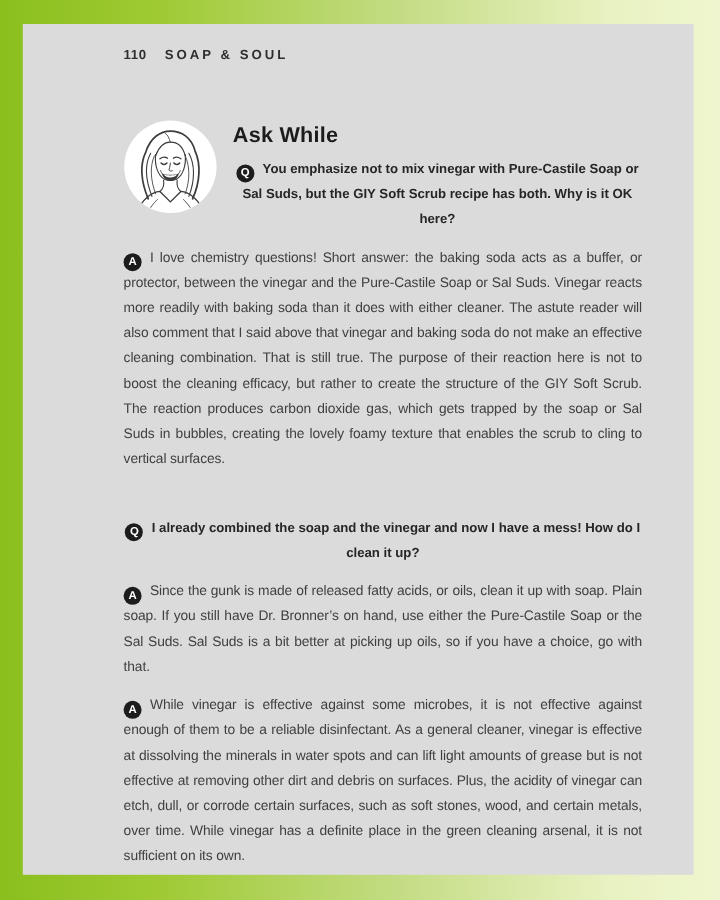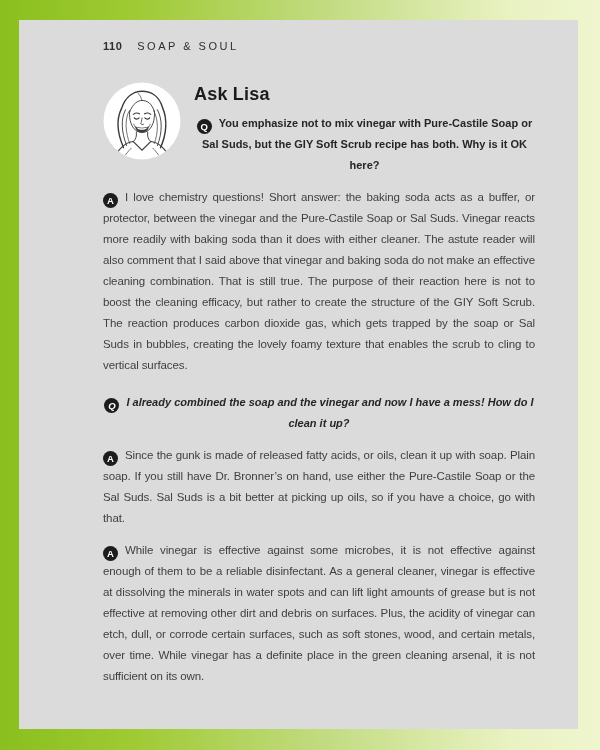--- a/index.html
+++ b/index.html
@@ -13,43 +13,43 @@
   }
   .page {
     position: absolute;
     left: 19px; top: 20px; right: 22px; bottom: 21px;
     background: #dbdbdb;
     overflow: hidden;
     padding: 20px 43px 10px 84px;
   }
   .runhead {
     display: flex; align-items: baseline;
-    font-size: 11px; color: #2e2e2e; margin-bottom: 30px; text-align: center;
+    font-size: 11px; color: #2e2e2e; margin-bottom: 48px; text-align: center;
   }
   .runhead .pagenum { font-weight: 700; letter-spacing: 0.5px; margin-right: 15px; }
-  .runhead .booktitle { letter-spacing: 2.5px; font-weight: 400; }
+  .runhead .booktitle { letter-spacing: 2.5px; font-weight: 700; }
   .feature-head { display: flex; gap: 13px; margin-bottom: 11px; }
   .avatar {
     flex: 0 0 78px; width: 78px; height: 78px;
   }
   .avatar svg { display: block; width: 78px; height: 78px; }
   .head-col { flex: 1; padding-top: 2px; }
   h2.feature-title {
     font-size: 18px; font-weight: 700; color: #1b1b1b;
     letter-spacing: 0.2px; margin-bottom: 8px;
   }
   p.question {
     font-size: 11px; font-weight: 700; color: #262626;
     line-height: 21px; text-align: center;
   }
   p.answer {
     font-size: 11.5px; font-weight: 400; color: #3f3f3f;
     line-height: 21px; text-align: justify; letter-spacing: -0.1px;
   }
-  .qblock { margin-top: 16px; margin-bottom: 9px; font-style: italic; }
+  .qblock { margin-top: 36px; margin-bottom: 9px; }
   .ablock { margin-top: 11px; }
   .badge {
     display: inline-flex; align-items: center; justify-content: center;
     width: 15px; height: 15px; border-radius: 50%;
     background: #1c1c1c; color: #ffffff;
     font-size: 9.5px; font-weight: 700; letter-spacing: 0;
     vertical-align: -3px; margin-right: 7px;
     font-family: "Liberation Sans", sans-serif;
   }
 </style>
@@ -94,21 +94,21 @@
           <path d="M46 41 C45.6 42.4 45.2 43 44.6 43.6" stroke-width="0.7"></path>
           <path d="M32.5 49 C33 53 32 56 29.5 58" stroke-width="0.9"></path>
           <path d="M43.5 49 C43 53 44 56 46.5 58" stroke-width="0.9"></path>
           <path d="M10 76 C15 64 23 58.5 29.5 58 L38 66.5 L46.5 58 C53 58.5 61 64 66 76" stroke-width="1.1"></path>
           <path d="M22 71 C24 68 26 66 27.5 64.5" stroke-width="0.7"></path>
           <path d="M54 71 C52 68 50 66 48.5 64.5" stroke-width="0.7"></path>
         </g>
       </svg>
     </div>
     <div class="head-col">
-      <h2 class="feature-title">Ask Lisa</h2>
+      <h2 class="feature-title">Ask While</h2>
       <p class="question"><span class="badge">Q</span><span>You emphasize not to mix vinegar with Pure-Castile Soap or Sal Suds, but the GIY Soft Scrub recipe has both. Why is it OK here?</span></p>
     </div>
   </div>
 
   <p class="answer ablock"><span class="badge">A</span><span>I love chemistry questions! Short answer: the baking soda acts as a buffer, or protector, between the vinegar and the Pure-Castile Soap or Sal Suds. Vinegar reacts more readily with baking soda than it does with either cleaner. The astute reader will also comment that I said above that vinegar and baking soda do not make an effective cleaning combination. That is still true. The purpose of their reaction here is not to boost the cleaning efficacy, but rather to create the structure of the GIY Soft Scrub. The reaction produces carbon dioxide gas, which gets trapped by the soap or Sal Suds in bubbles, creating the lovely foamy texture that enables the scrub to cling to vertical surfaces.</span></p>
 
   <p class="question qblock"><span class="badge">Q</span><span>I already combined the soap and the vinegar and now I have a mess! How do I clean it up?</span></p>
   <p class="answer ablock"><span class="badge">A</span><span>Since the gunk is made of released fatty acids, or oils, clean it up with soap. Plain soap. If you still have Dr. Bronner’s on hand, use either the Pure-Castile Soap or the Sal Suds. Sal Suds is a bit better at picking up oils, so if you have a choice, go with that.</span></p>
 
   <p class="answer ablock"><span class="badge">A</span><span>While vinegar is effective against some microbes, it is not effective against enough of them to be a reliable disinfectant. As a general cleaner, vinegar is effective at dissolving the minerals in water spots and can lift light amounts of grease but is not effective at removing other dirt and debris on surfaces. Plus, the acidity of vinegar can etch, dull, or corrode certain surfaces, such as soft stones, wood, and certain metals, over time. While vinegar has a definite place in the green cleaning arsenal, it is not sufficient on its own.</span></p>

